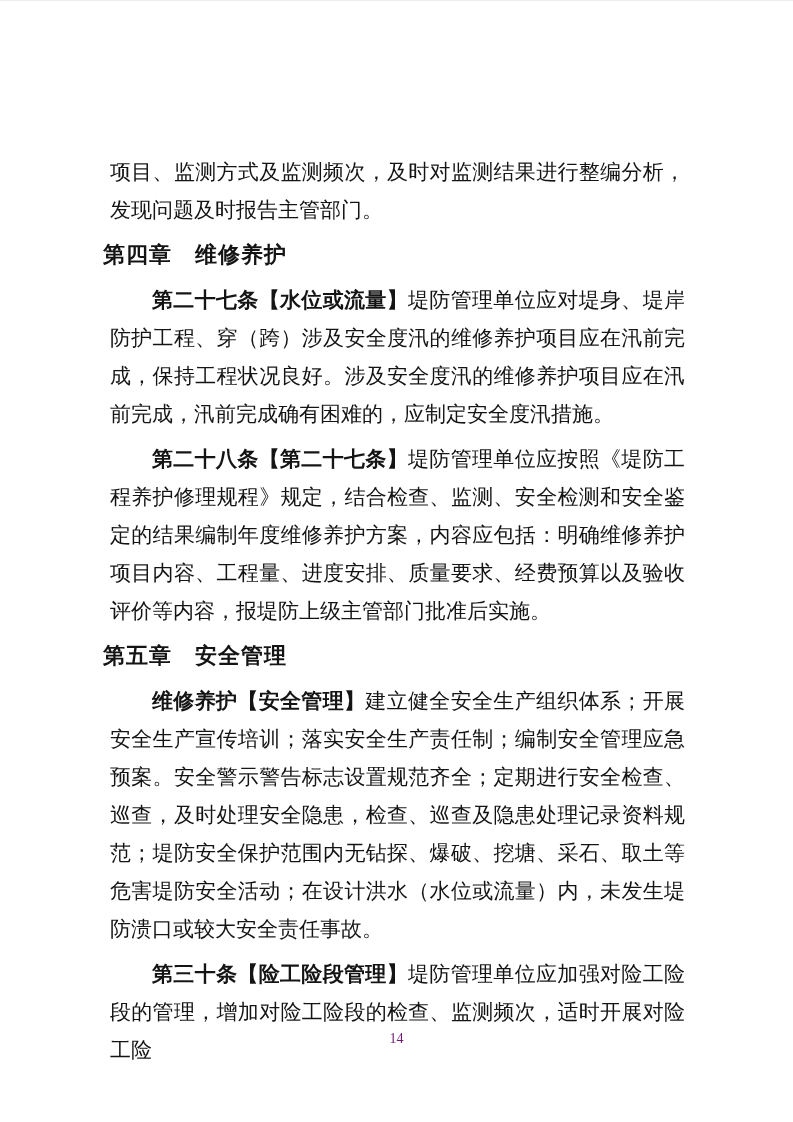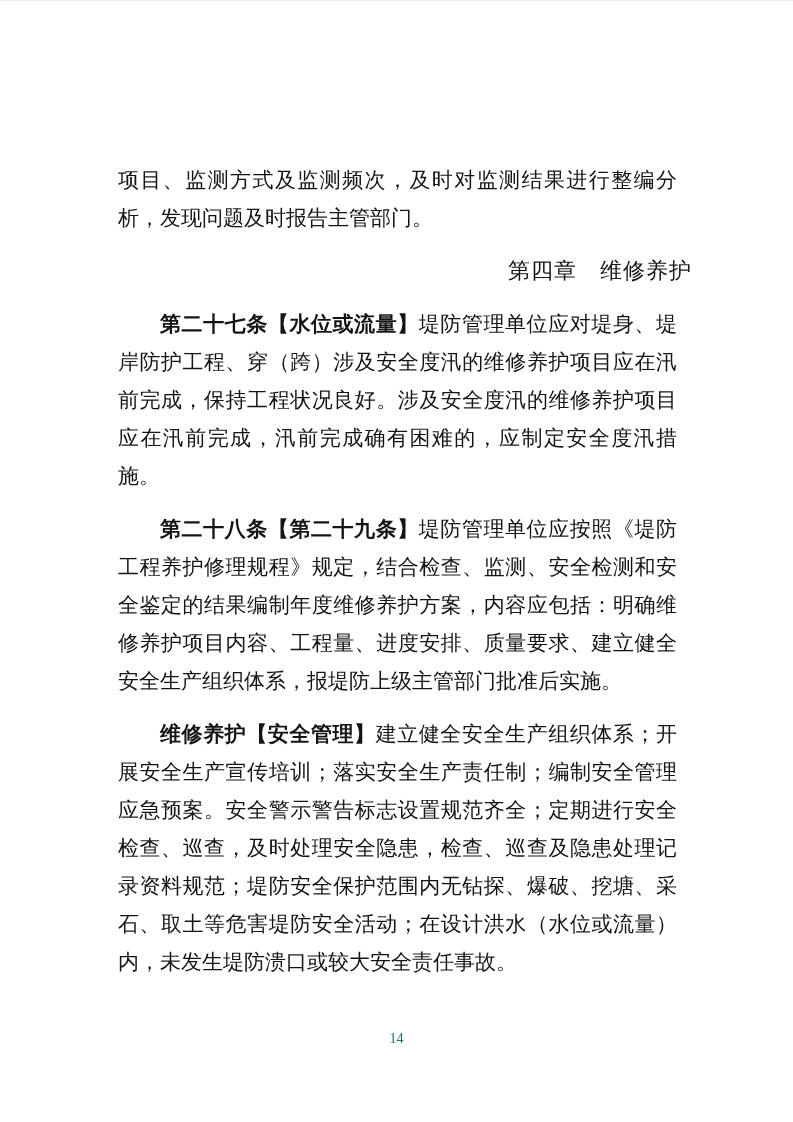--- a/index.html
+++ b/index.html
@@ -17,66 +17,68 @@
     font-family: "Liberation Serif", "DejaVu Serif", serif;
     color: #141414;
   }
   .content {
     position: absolute;
     left: 103px;
     top: 145px;
     width: 589px;
   }
   .para {
-    margin: 15px;
+    margin: 7px;
     font-size: 21px;
     line-height: 38px;
     text-align: justify;
     text-justify: inter-ideograph;
     word-break: break-all;
   }
   .para.indent {
     text-indent: 42px;
   }
   .lead {
     font-weight: bold;
   }
   .chapter {
     margin: 0;
     font-size: 22px;
     line-height: 38px;
-    font-weight: normal;
-    text-align: right;
+    font-weight: bold;
+    text-align: left;
     letter-spacing: 1px;
   }
   .page-number {
     position: absolute;
     top: 1030px;
     left: 0;
     width: 100%;
     text-align: center;
     font-size: 14px;
     line-height: 16px;
-    color: #0f766e;
+    color: #701a75;
   }
 </style>
 </head>
 <body>
 
 <div class="page">
   <div class="content">
 
     <p class="para">项目、监测方式及监测频次，及时对监测结果进行整编分析，发现问题及时报告主管部门。</p>
 
     <h2 class="chapter">第四章　维修养护</h2>
 
     <p class="para indent"><span class="lead">第二十七条【水位或流量】</span><span>堤防管理单位应对堤身、堤岸防护工程、穿（跨）涉及安全度汛的维修养护项目应在汛前完成，保持工程状况良好。涉及安全度汛的维修养护项目应在汛前完成，汛前完成确有困难的，应制定安全度汛措施。</span></p>
 
-    <p class="para indent"><span class="lead">第二十八条【第二十九条】</span><span>堤防管理单位应按照《堤防工程养护修理规程》规定，结合检查、监测、安全检测和安全鉴定的结果编制年度维修养护方案，内容应包括：明确维修养护项目内容、工程量、进度安排、质量要求、建立健全安全生产组织体系，报堤防上级主管部门批准后实施。</span></p>
+    <p class="para indent"><span class="lead">第二十八条【第二十七条】</span><span>堤防管理单位应按照《堤防工程养护修理规程》规定，结合检查、监测、安全检测和安全鉴定的结果编制年度维修养护方案，内容应包括：明确维修养护项目内容、工程量、进度安排、质量要求、经费预算以及验收评价等内容，报堤防上级主管部门批准后实施。</span></p>
 
+    <h2 class="chapter">第五章　安全管理</h2>
 
     <p class="para indent"><span class="lead">维修养护【安全管理】</span><span>建立健全安全生产组织体系；开展安全生产宣传培训；落实安全生产责任制；编制安全管理应急预案。安全警示警告标志设置规范齐全；定期进行安全检查、巡查，及时处理安全隐患，检查、巡查及隐患处理记录资料规范；堤防安全保护范围内无钻探、爆破、挖塘、采石、取土等危害堤防安全活动；在设计洪水（水位或流量）内，未发生堤防溃口或较大安全责任事故。</span></p>
 
+    <p class="para indent"><span class="lead">第三十条【险工险段管理】</span><span>堤防管理单位应加强对险工险段的管理，增加对险工险段的检查、监测频次，适时开展对险工险</span></p>
 
   </div>
 
   <div class="page-number">14</div>
 </div>
 
 </body></html>

